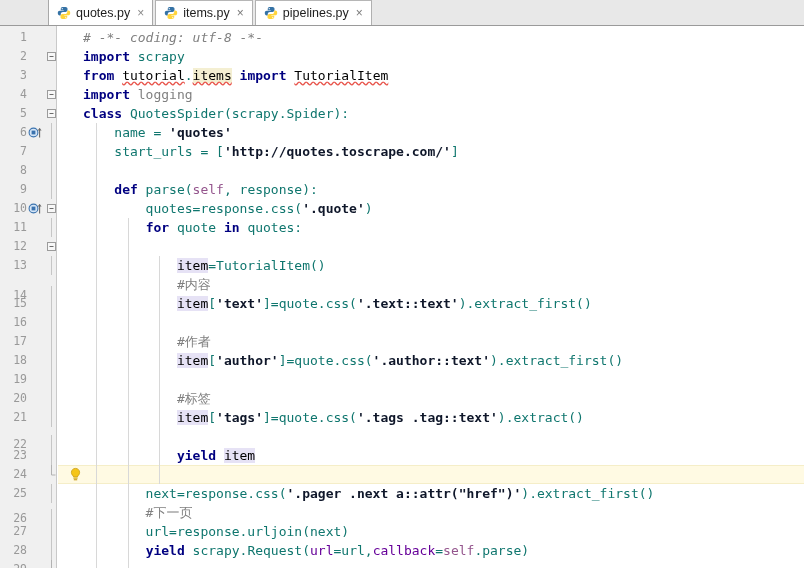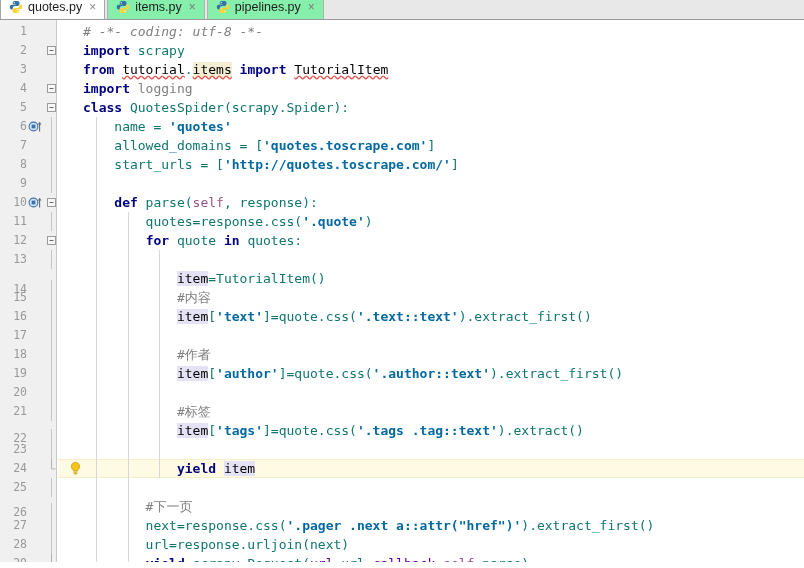--- a/index.html
+++ b/index.html
@@ -10,35 +10,36 @@
   body {
     width: 804px;
     height: 568px;
     overflow: hidden;
     font-family: "DejaVu Sans Mono", monospace;
     -webkit-font-smoothing: antialiased;
   }
 
   
   #tab-bar {
-    height: 20px;
+    height: 26px;
     background: #e8e8e8;
     display: flex;
     align-items: flex-end;
     border-bottom: 1px solid #9a9a9a;
     box-sizing: border-box;
     position: relative;
+    padding-left: 48px;
   }
   .tab {
     height: 25px;
     display: flex;
     align-items: center;
     padding: 0 7px 0 8px;
     box-sizing: border-box;
-    background: #86efac;
+    background: #ffffff;
     border-left: 1px solid #b0b0b0;
     border-right: 1px solid #b0b0b0;
     border-top: 1px solid #b6b6b6;
     margin-right: 2px;
     font-family: "Liberation Sans", sans-serif;
     font-size: 12.5px;
     color: #1d1d1d;
     cursor: default;
     position: relative;
     white-space: nowrap;
@@ -171,21 +172,21 @@
   
   .iguide {
     position: absolute;
     width: 1px;
     background: #d8d8d8;
     z-index: 0;
   }
 
   
   .t-kw   { color: #000080; font-weight: bold; }
-  .t-str  { color: #0369a1; font-weight: bold; }
+  .t-str  { color: #0f172a; font-weight: bold; }
   .t-com  { color: #808080; font-style: normal; }
   .t-comi { color: #808080; font-style: italic; }
   .t-pln  { color: #0f766e; }
   .t-self { color: #94558d; }
   .t-kwarg{ color: #660099; }
   .t-err  {
     text-decoration: underline wavy #e8534a;
     text-decoration-skip-ink: none;
   }
   .t-hlw  { background: #f4efd2; }
@@ -418,41 +419,40 @@
       </div>
   </div>
   <div id="code-area">
     <div id="code-lines" style="padding-top: 2px;">
         <div class="cline"><span class="t-comi"># -*- coding: utf-8 -*-</span></div>
         <div class="cline"><span class="t-kw">import</span><span class="t-pln"> scrapy</span></div>
         <div class="cline"><span class="t-kw">from</span><span class="t-pln"> </span><span class="t-err">tutorial</span><span class="t-pln">.</span><span class="t-err t-hlw">items</span><span class="t-pln"> </span><span class="t-kw">import</span><span class="t-pln"> </span><span class="t-err">TutorialItem</span></div>
         <div class="cline"><span class="t-kw">import</span><span class="t-pln"> </span><span class="t-com">logging</span></div>
         <div class="cline"><span class="t-kw">class</span><span class="t-pln"> QuotesSpider(scrapy.Spider):</span></div>
         <div class="cline"><span class="t-pln">    name = </span><span class="t-str">'quotes'</span></div>
-        <div class="cline"><span class="t-pln">    allowed_domains = [</span><span class="t-str">'quotes.toscrape.com'</span><span class="t-pln">]</span></div>
         <div class="cline"><span class="t-pln">    start_urls = [</span><span class="t-str">'http://quotes.toscrape.com/'</span><span class="t-pln">]</span></div>
         <div class="cline">&nbsp;</div>
         <div class="cline"><span class="t-pln">    </span><span class="t-kw">def</span><span class="t-pln"> parse(</span><span class="t-self">self</span><span class="t-pln">, response):</span></div>
         <div class="cline"><span class="t-pln">        quotes=response.css(</span><span class="t-str">'.quote'</span><span class="t-pln">)</span></div>
         <div class="cline"><span class="t-pln">        </span><span class="t-kw">for</span><span class="t-pln"> quote </span><span class="t-kw">in</span><span class="t-pln"> quotes:</span></div>
         <div class="cline">&nbsp;</div>
         <div class="cline"><span class="t-pln">            </span><span class="t-ident">item</span><span class="t-pln">=TutorialItem()</span></div>
         <div class="cline"><span class="t-com">            #内容</span></div>
         <div class="cline"><span class="t-pln">            </span><span class="t-ident">item</span><span class="t-pln">[</span><span class="t-str">'text'</span><span class="t-pln">]=quote.css(</span><span class="t-str">'.text::text'</span><span class="t-pln">).extract_first()</span></div>
         <div class="cline">&nbsp;</div>
         <div class="cline"><span class="t-com">            #作者</span></div>
         <div class="cline"><span class="t-pln">            </span><span class="t-ident">item</span><span class="t-pln">[</span><span class="t-str">'author'</span><span class="t-pln">]=quote.css(</span><span class="t-str">'.author::text'</span><span class="t-pln">).extract_first()</span></div>
         <div class="cline">&nbsp;</div>
         <div class="cline"><span class="t-com">            #标签</span></div>
         <div class="cline"><span class="t-pln">            </span><span class="t-ident">item</span><span class="t-pln">[</span><span class="t-str">'tags'</span><span class="t-pln">]=quote.css(</span><span class="t-str">'.tags .tag::text'</span><span class="t-pln">).extract()</span></div>
         <div class="cline">&nbsp;</div>
         <div class="cline"><span class="t-pln">            </span><span class="t-kw">yield</span><span class="t-pln"> </span><span class="t-ident">item</span></div>
         <div class="cline">&nbsp;</div>
+        <div class="cline"><span class="t-pln">        next=response.css(</span><span class="t-str">'.pager .next a::attr("href")'</span><span class="t-pln">).extract_first()</span></div>
         <div class="cline"><span class="t-com">        #下一页</span></div>
-        <div class="cline"><span class="t-pln">        next=response.css(</span><span class="t-str">'.pager .next a::attr("href")'</span><span class="t-pln">).extract_first()</span></div>
         <div class="cline"><span class="t-pln">        url=response.urljoin(next)</span></div>
         <div class="cline"><span class="t-pln">        </span><span class="t-kw">yield</span><span class="t-pln"> scrapy.Request(</span><span class="t-kwarg">url</span><span class="t-pln">=url,</span><span class="t-kwarg">callback</span><span class="t-pln">=</span><span class="t-self">self</span><span class="t-pln">.parse)</span></div>
       </div>
   </div>
 <div class="hl-gutter" style="top: 439px;"></div>
     <div class="hl-line" style="top: 439px;"></div>
     <div class="iguide" style="left: 96.28px; top: 97px; height: 456px;"></div>
     <div class="iguide" style="left: 127.56px; top: 192px; height: 361px;"></div>
     <div class="iguide" style="left: 158.84px; top: 230px; height: 228px;"></div>
     <div class="gbulb" style="top: 441px;"><svg viewBox="0 0 15 15" width="15" height="15">

